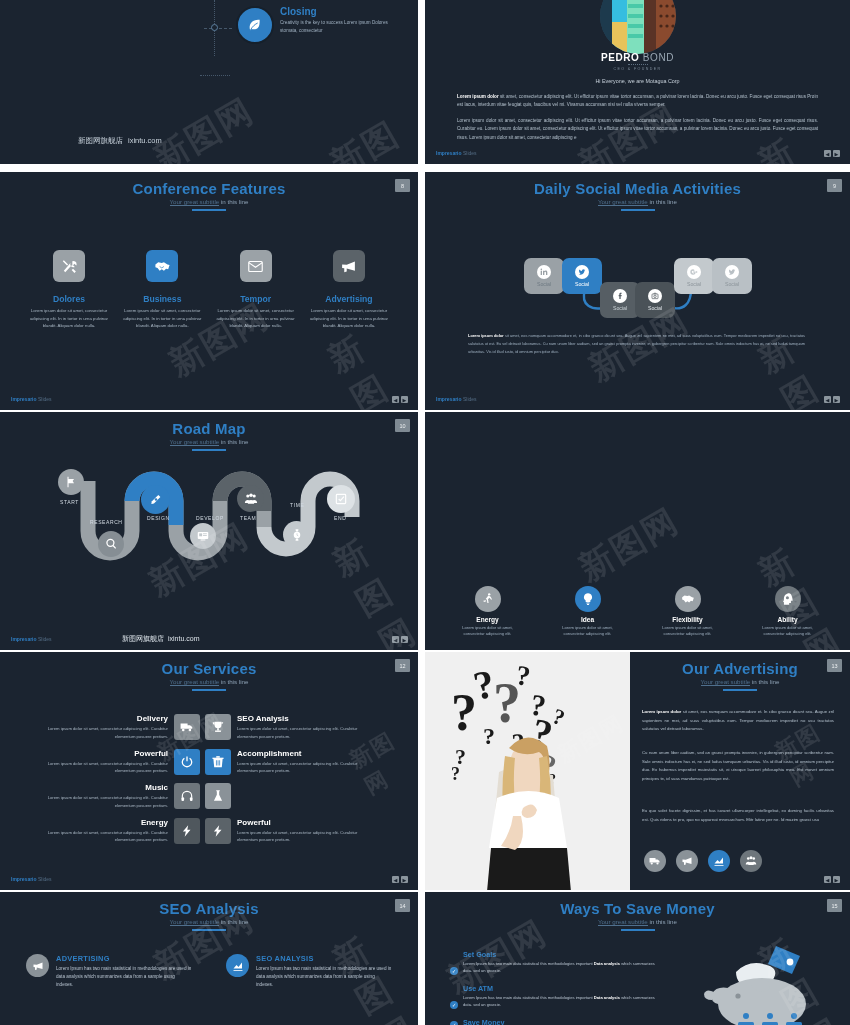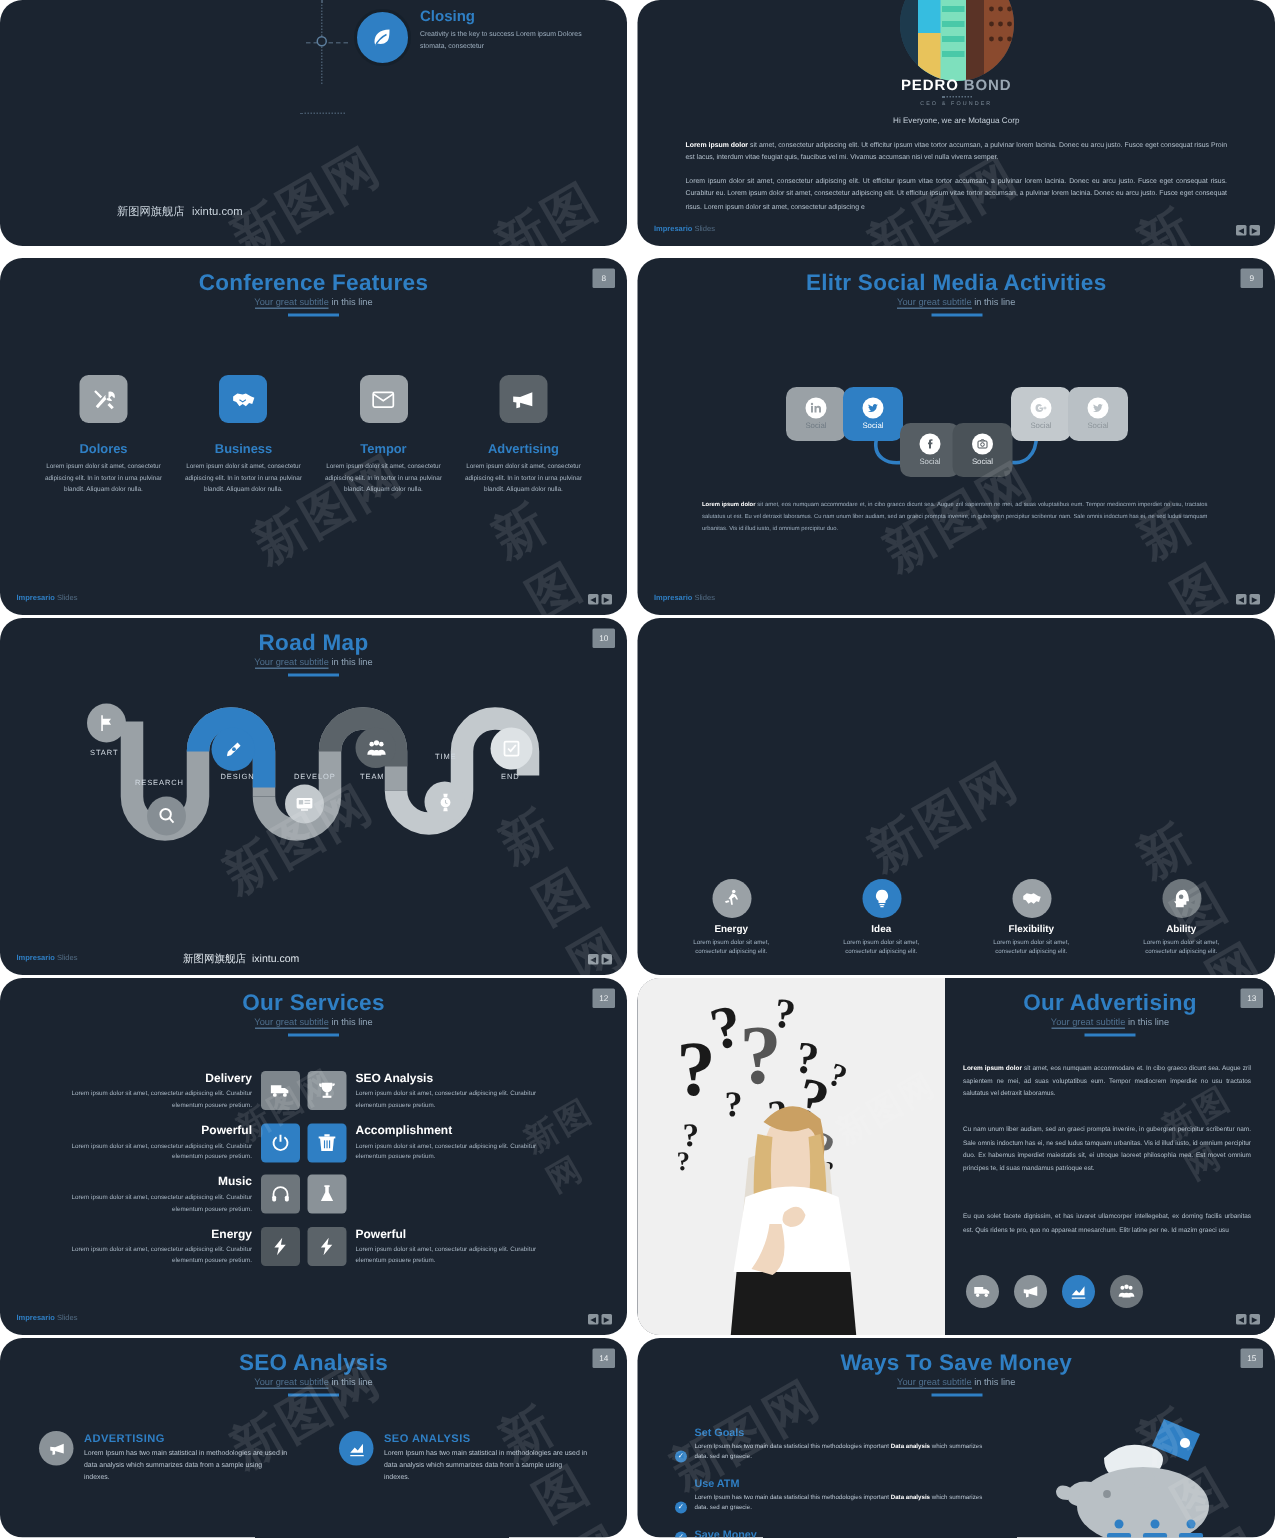--- a/index.html
+++ b/index.html
@@ -1,19 +1,19 @@
 <!DOCTYPE html>
 <html><head>
 <meta charset="utf-8">
 <style>
   html,body{margin:0;padding:0;background:#ffffff;}
   body{width:850px;height:1025px;font-family:"Liberation Sans",sans-serif;overflow:hidden;}
   .deck{position:relative;width:850px;height:1025px;background:#ffffff;}
 
-  .slide{position:absolute;background:#1b2430;overflow:hidden;border-radius:15px;}
+  .slide{position:absolute;background:#1b2430;overflow:hidden;}
   .slide .wm{position:absolute;color:rgba(255,255,255,.10);font-size:34px;font-weight:700;
              transform:rotate(-30deg);pointer-events:none;letter-spacing:2px;}
   .slide .wm.small{font-size:22px;}
 
   
   .hdr{text-align:center;padding-top:9px;}
   .hdr .t{color:#2f7fc4;font-size:15px;font-weight:700;letter-spacing:.2px;line-height:1.05;}
   .hdr .st{margin-top:1px;font-size:6.2px;color:#8fa3b6;}
   .hdr .st b{color:#4f6f8d;font-weight:400;border-bottom:1px solid #4f6f8d;}
   .hdr .rule{width:34px;height:2px;background:#2f7fc4;margin:4px auto 0;}
@@ -42,21 +42,21 @@
   #s1 .ctxt h4{margin:0;color:#2f7fc4;font-size:10px;font-weight:700;}
   #s1 .ctxt p{margin:2px 0 0;color:#9fb0c0;font-size:4.6px;line-height:1.75;}
   #s1 .brand{position:absolute;left:78px;top:136px;color:#c9d3dc;font-size:7.5px;}
   #s1 .brand em{font-style:normal;margin-left:5px;}
 
   
   #s2 .ph{position:absolute;left:50%;top:-22px;margin-left:-38px;width:76px;height:76px;
           border-radius:50%;overflow:hidden;}
   #s2 .nm{position:absolute;top:52px;left:0;right:0;text-align:center;font-size:10px;font-weight:700;
           color:#ffffff;letter-spacing:.6px;}
-  #s2 .nm span{color:#9aa7b3;font-weight:700;}
+  #s2 .nm span{color:#9aa7b3;font-weight:400;}
   #s2 .sep{position:absolute;top:64px;left:50%;margin-left:-10px;width:20px;border-top:1px dotted #5d6f80;}
   #s2 .role{position:absolute;top:67px;left:0;right:0;text-align:center;font-size:3.6px;color:#7f8d9b;letter-spacing:1.4px;}
   #s2 .greet{position:absolute;top:78px;left:0;right:0;text-align:center;font-size:5.4px;color:#c6d0da;}
   #s2 .para{position:absolute;left:32px;right:32px;font-size:4.6px;line-height:1.85;color:#b3c0cc;text-align:justify;}
   #s2 .para b{color:#ffffff;}
   #s2 .p1{top:93px;} #s2 .p2{top:117px;}
 
   
   .cf-row{position:absolute;top:78px;left:26px;right:26px;display:flex;justify-content:space-between;}
   .cf-item{width:86px;text-align:center;}
@@ -273,21 +273,21 @@
     <div class="nav">
       <i>◀</i>
       <i>▶</i>
     </div>
     <div class="wm" style="left:165px;top:145px;">新图网</div>
     <div class="wm" style="left:350px;top:145px;">新图网</div>
   </div>
 
   <div class="slide" id="s4" style="left:425px;top:172px;width:425px;height:238px;">
     <div class="hdr">
-      <div class="t">Elitr Social Media Activities</div>
+      <div class="t">Daily Social Media Activities</div>
       <div class="st">
         <b>Your great subtitle</b><span> in this line</span>
       </div>
       <div class="rule"></div>
     </div>
     <div class="badge">9</div>
 
     <div class="sm-wrap">
       <svg style="position:absolute;left:0;top:0;" width="425" height="80" fill="none">
         <path d="M160 46 C155 62, 168 66, 178 64" stroke="#2f7fc4" stroke-width="2.4"></path>

